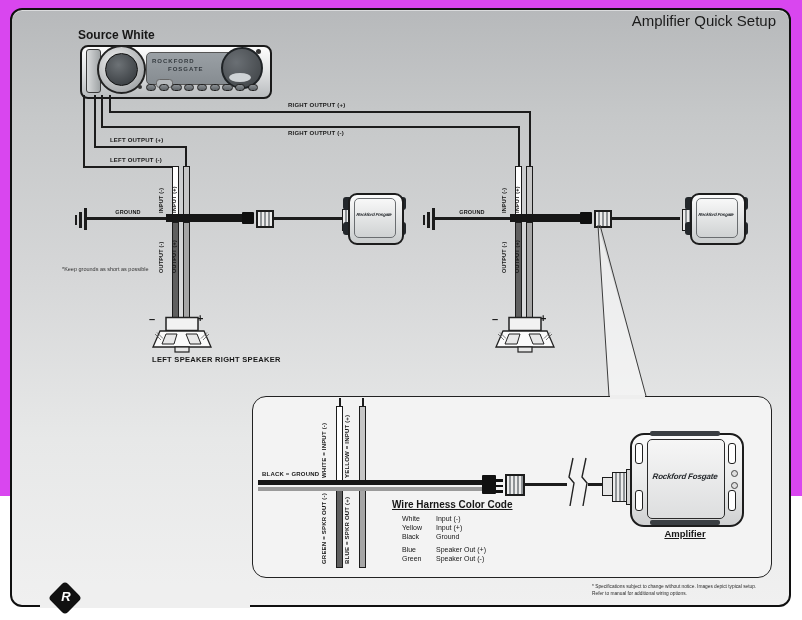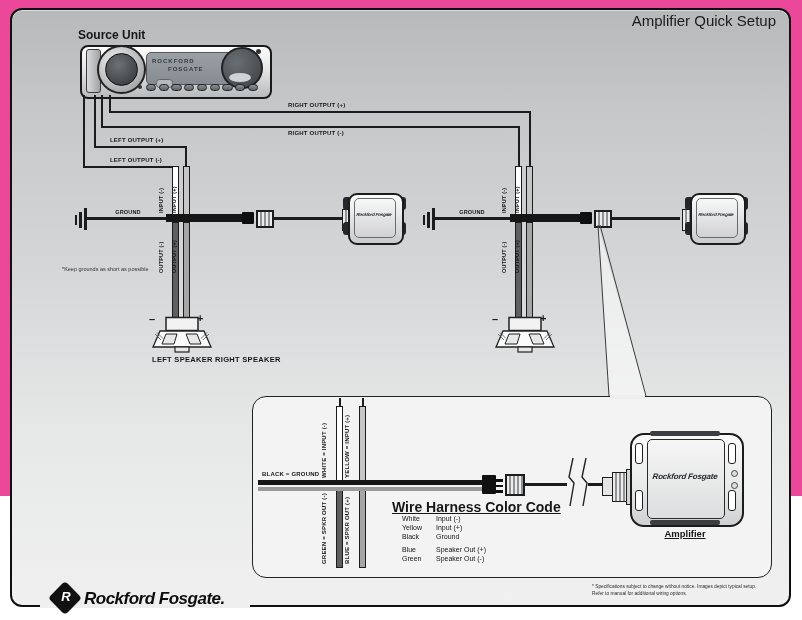--- a/index.html
+++ b/index.html
@@ -1,18 +1,18 @@
 <!DOCTYPE html>
 <html><head>
 <meta charset="utf-8">
 <style>
   html,body{margin:0;padding:0;background:#fff;width:802px;height:620px;overflow:hidden;
     font-family:"Liberation Sans",sans-serif;-webkit-font-smoothing:antialiased;}
   .a{position:absolute;}
-  #stage{position:relative;width:802px;height:496px;background:#ec4899;}
+  #stage{position:relative;width:802px;height:496px;background:#d946ef;}
   #page-border{left:10px;top:8px;width:777px;height:595px;border:2.5px solid #101010;border-radius:12px;
     background:linear-gradient(180deg,#b7b9bb 0%,#c6c8c9 18%,#d6d7d8 45%,#e7e8e8 72%,#f0f0f0 100%);
     box-shadow:inset 0 1px 0 rgba(255,255,255,.5);}
   .lbl{color:#171717;font-weight:bold;white-space:nowrap;}
   .f6{font-size:6px;letter-spacing:.2px;}
   .f55{font-size:5.5px;letter-spacing:.15px;}
   .vlabel{position:absolute;font-size:5.5px;font-weight:bold;white-space:nowrap;color:#171717;
     height:6px;line-height:6px;transform:rotate(-90deg);transform-origin:0 100%;letter-spacing:.2px;}
   .vlabel2{position:absolute;font-size:6px;font-weight:bold;white-space:nowrap;color:#171717;
     height:7px;line-height:7px;transform:rotate(-90deg);transform-origin:0 100%;letter-spacing:.2px;}
@@ -28,21 +28,21 @@
   svg{display:block;}
 </style>
 </head>
 <body>
 
 <div id="stage">
   <div id="page-border" class="a"></div>
 
   <div class="a" style="top:12px;right:26px;font-size:15px;color:#1b1b1b;">Amplifier Quick Setup</div>
 
-  <div class="a lbl" style="left:78px;top:28px;font-size:12px;">Source Unit</div>
+  <div class="a lbl" style="left:78px;top:28px;font-size:12px;">Source White</div>
 
   <div class="a" style="left:80px;top:45px;width:188px;height:50px;border:2px solid #1a1a1a;border-radius:8px;
        background:linear-gradient(180deg,#fdfdfd 0%,#e3e5e6 45%,#b9bcbe 100%);"></div>
   <div class="a" style="left:86px;top:49px;width:13px;height:42px;border:1.5px solid #3a3a3a;border-radius:3px;
        background:linear-gradient(90deg,#d9dbdc,#9fa3a5);"></div>
   <div class="a" style="left:97px;top:45px;width:45px;height:45px;border:2px solid #222;border-radius:50%;
        background:radial-gradient(circle at 38% 35%,#f2f2f2,#8d9194);"></div>
   <div class="a" style="left:105px;top:53px;width:31px;height:31px;border:1px solid #101010;border-radius:50%;
        background:radial-gradient(circle at 40% 35%,#6d7276,#2e3236);"></div>
   <div class="a" style="left:146px;top:52px;width:103px;height:31px;border:1px solid #555;border-radius:5px;
@@ -217,21 +217,21 @@
   <div class="a slot" style="left:635px;top:490px;"></div>
   <div class="a slot" style="left:728px;top:443px;"></div>
   <div class="a slot" style="left:728px;top:490px;"></div>
   <div class="a" style="left:647px;top:439px;width:76px;height:78px;border:1.5px solid #2a2a2a;border-radius:5px;
        background:linear-gradient(180deg,#f6f6f6,#dddedf);"></div>
   <div class="a amp-logo" style="left:649px;top:472px;width:72px;font-size:8px;">Rockford Fosgate</div>
   <div class="a" style="left:731px;top:470px;width:5px;height:5px;border:1px solid #444;border-radius:50%;background:#ddd;"></div>
   <div class="a" style="left:731px;top:482px;width:5px;height:5px;border:1px solid #444;border-radius:50%;background:#ddd;"></div>
   <div class="a lbl" style="left:645px;top:528px;width:80px;text-align:center;font-size:9.5px;text-decoration:underline;">Amplifier</div>
 
-  <div class="a lbl" style="left:392px;top:499px;font-size:14px;text-decoration:underline;">Wire Harness Color Code</div>
+  <div class="a lbl" style="left:392px;top:499px;font-size:10px;text-decoration:underline;">Wire Harness Color Code</div>
   <div class="a" style="left:402px;top:514px;width:140px;">
     <div class="row">
       <span class="c1">White</span>
       <span>Input (-)</span>
     </div>
     <div class="row">
       <span class="c1">Yellow</span>
       <span>Input (+)</span>
     </div>
     <div class="row">
@@ -244,18 +244,17 @@
     </div>
     <div class="row">
       <span class="c1">Green</span>
       <span>Speaker Out (-)</span>
     </div>
   </div>
 
   <div class="a" style="left:40px;top:586px;width:210px;height:22px;background:#efefef;"></div>
   <div class="a" style="left:53px;top:586px;width:24px;height:24px;background:#111;border-radius:4px;transform:rotate(45deg);"></div>
   <div class="a" style="left:58px;top:589px;width:16px;text-align:center;font-size:13px;font-weight:bold;font-style:italic;color:#fff;">R</div>
-  <div class="a" style="left:84px;top:589px;font-size:17px;font-weight:bold;font-style:italic;letter-spacing:-.5px;color:#0d0d0d;">Rockford Fosgate.</div>
   <div class="a" style="left:592px;top:584px;width:194px;font-size:4.8px;line-height:6.5px;color:#2a2a2a;">
     <div>* Specifications subject to change without notice. Images depict typical setup.</div>
     <div>Refer to manual for additional wiring options.</div>
   </div>
 </div>
 
 </body></html>

